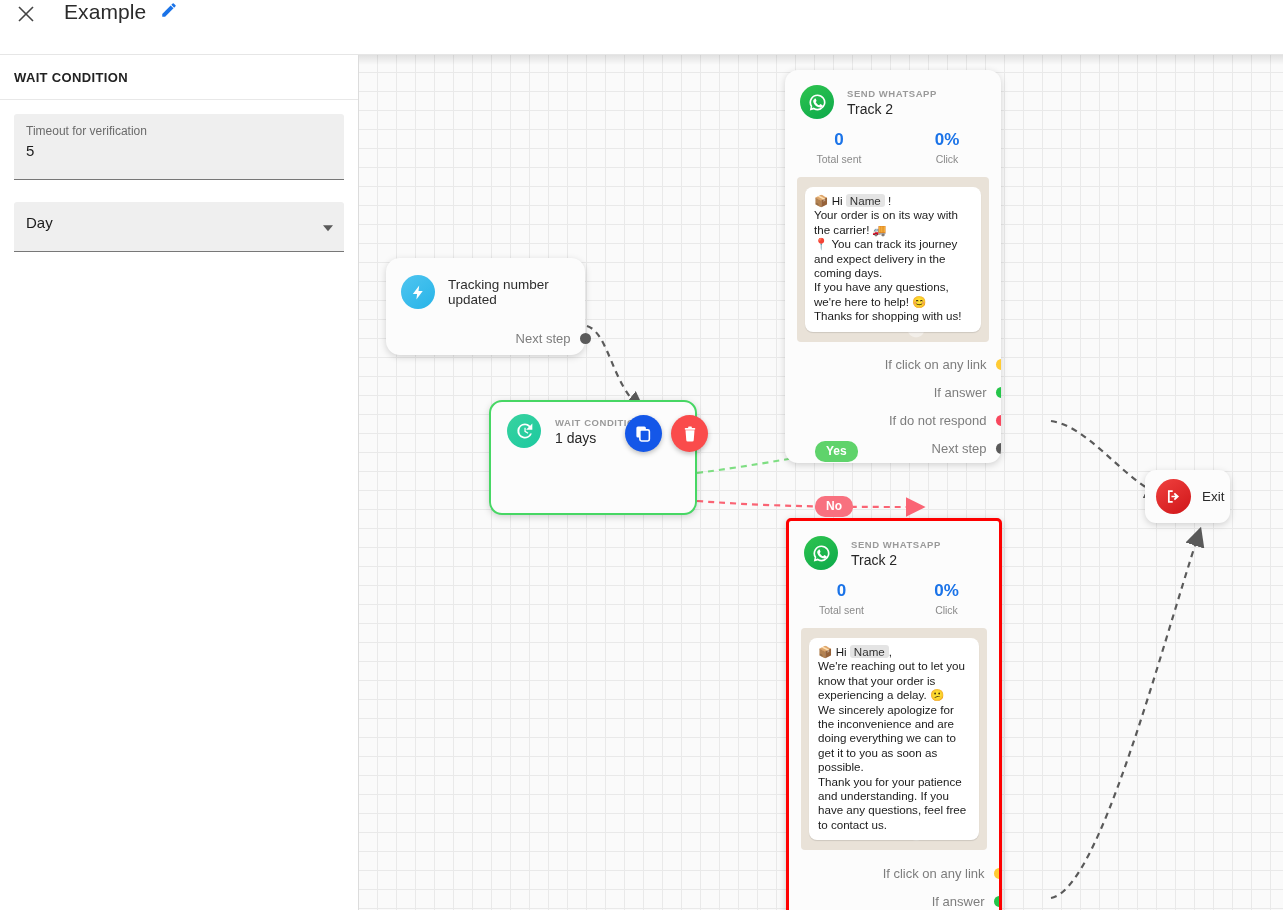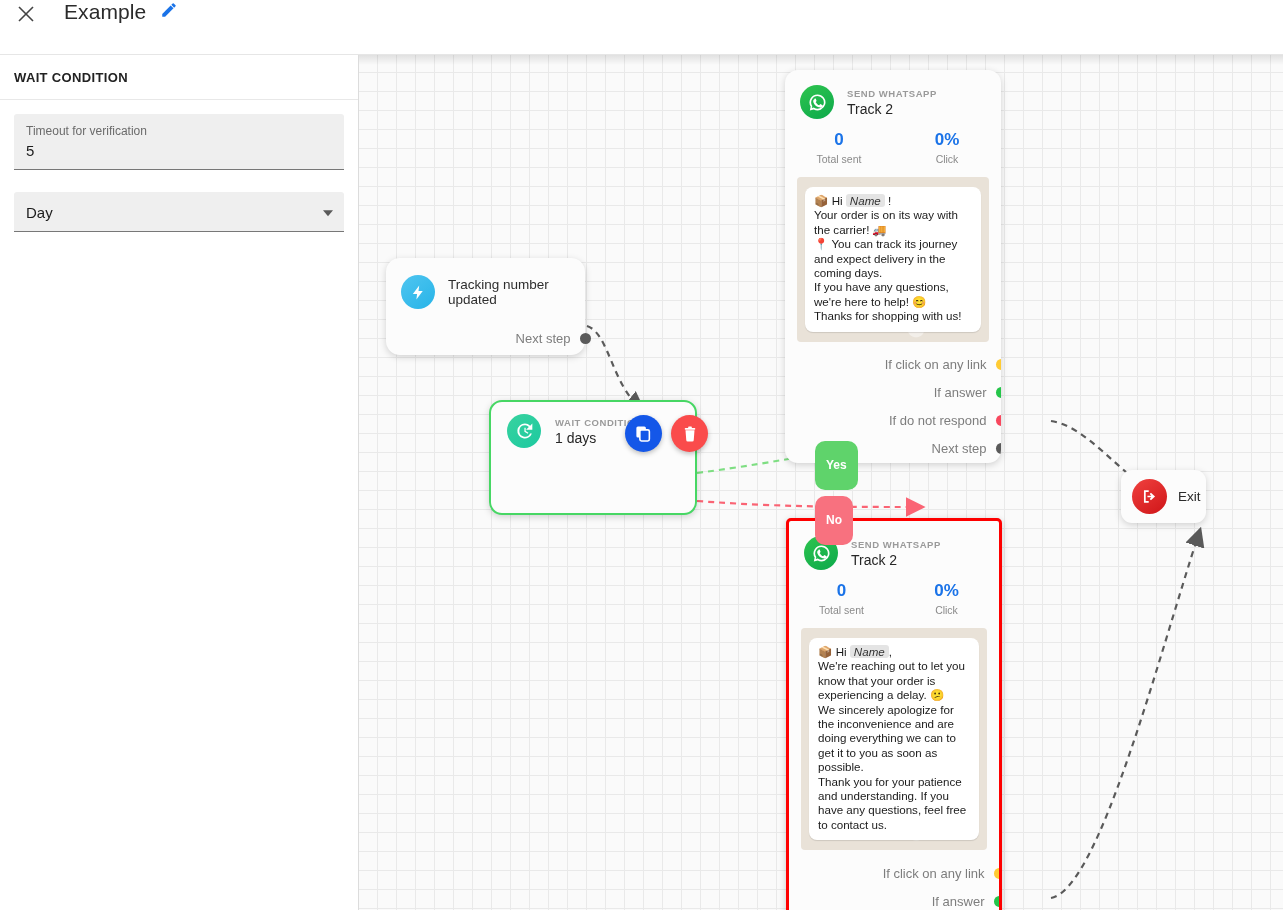--- a/index.html
+++ b/index.html
@@ -36,21 +36,21 @@
     background: #ffffff; border-right: 1px solid #dcdcdc;
   }
   .sidebar-header {
     height: 45px; border-bottom: 1px solid #e8e8e8;
     display: flex; align-items: center; padding-left: 14px;
     font-size: 13px; font-weight: bold; color: #222; letter-spacing: .35px;
   }
   .sidebar-body { padding: 14px 14px 0 14px; }
   .field {
     background: #efefef; border-bottom: 1px solid #777;
-    padding: 9px 12px 7px 12px; margin-bottom: 22px;
+    padding: 9px 12px 17px 12px; margin-bottom: 22px;
     position: relative; border-radius: 3px 3px 0 0;
     cursor: text;
   }
   .field.select { cursor: pointer; }
   .field-label { font-size: 12px; color: #6b6b6b; line-height: 16px; }
   .field-value { font-size: 15px; color: #1c1c1c; line-height: 22px; margin-top: 1px; }
   .select-caret {
     position: absolute; right: 11px; top: 50%; transform: translateY(-30%);
     width: 0; height: 0;
     border-left: 5px solid transparent; border-right: 5px solid transparent;
@@ -162,36 +162,36 @@
       radial-gradient(circle at 50% 45%, rgba(255,255,255,.25) 0 14px, transparent 15px);
     padding: 10px 8px;
   }
   .bubble {
     background: #ffffff; border-radius: 8px; padding: 7px 9px 8px 9px;
     font-size: 11.6px; line-height: 14.4px; color: #1a1a1a;
     box-shadow: 0 1px 1px rgba(0,0,0,.12);
     white-space: pre-wrap;
   }
   .var-chip {
-    background: #e4e4e4; border-radius: 3px; padding: 0 4px; color: #333; font-style: italic;
+    background: #e4e4e4; border-radius: 3px; padding: 0 4px; color: #333;
   }
   .wa .ports { padding: 9px 0 0 0; }
   .wa .port-row { height: 28px; }
 
   
-  .exit { left: 762px; top: 415px; }
+  .exit { left: 786px; top: 415px; }
   .exit .card { width: 85px; height: 53px; display: flex; align-items: center; padding-left: 11px; border-radius: 11px; }
   .ic-exit { width: 35px; height: 35px; background: linear-gradient(145deg,#f0413f,#cf1518); }
   .exit .label { margin-left: 11px; font-size: 13.5px; color: #2b2b2b; }
 
   
   .edge-label {
     position: absolute; z-index: 15; border-radius: 10px;
     font-size: 12px; font-weight: bold; color: #fff;
-    padding: 17px 11px; line-height: 15px;
+    padding: 3px 11px; line-height: 15px;
   }
   .lbl-yes { background: #5fd36b; left: 456px; top: 386px; }
   .lbl-no  { background: #f8717f; left: 456px; top: 441px; }
 </style>
 </head>
 <body>
 
 <div id="app">
 
   <div class="topbar">

